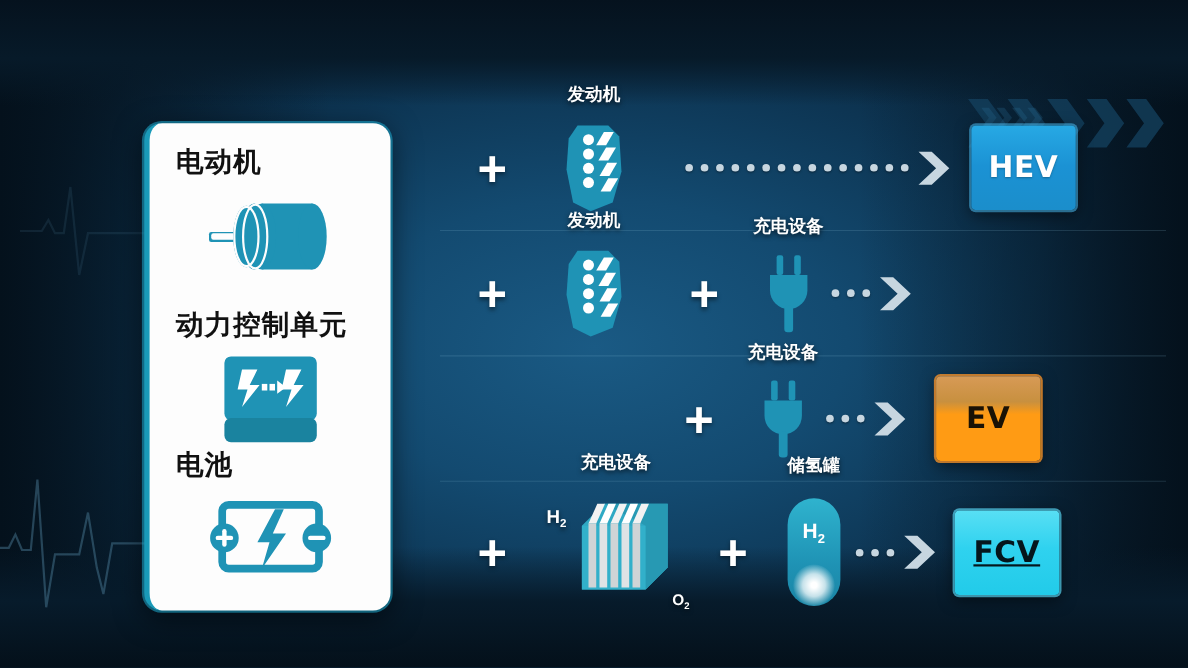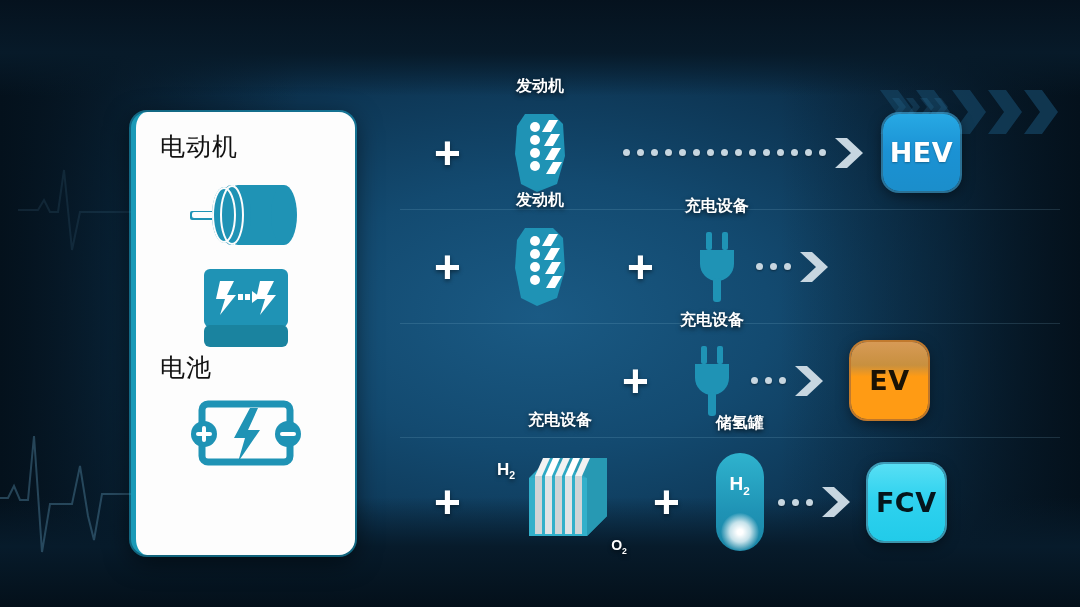--- a/index.html
+++ b/index.html
@@ -54,21 +54,21 @@
   
   .card {
     position:absolute; left:131px; top:112px; width:224px; height:443px;
     background:#fdfdfd; border-radius:16px;
     border-left:5px solid #1a9ab8;
     box-shadow:0 0 0 2px rgba(30,170,205,.55), 0 6px 26px rgba(0,0,0,.55);
     display:flex; flex-direction:column; align-items:center;
     padding-top:18px;
   }
   .card-label {
-    color:#111; font-weight:normal; font-size:25px; letter-spacing:1px;
+    color:#111; font-weight:bold; font-size:25px; letter-spacing:1px;
     font-family:"DejaVu Sans","Liberation Sans",sans-serif;
     align-self:flex-start; margin-left:24px;
   }
   .card-icon { display:flex; justify-content:center; width:100%; }
 
   
   .rows { position:absolute; left:400px; top:96px; width:660px; height:470px; }
   .row {
     position:relative; display:flex; align-items:center; height:114px;
     border-bottom:1px solid rgba(150,200,225,.17);
@@ -83,34 +83,34 @@
   .unit { position:relative; display:flex; flex-direction:column; align-items:center; }
   .unit-label {
     position:absolute; top:-34px; left:50%; transform:translateX(-50%);
     white-space:nowrap; color:#ffffff; font-weight:bold; font-size:16px;
     text-shadow:0 2px 5px rgba(0,0,0,.7);
     font-family:"DejaVu Sans","Liberation Sans",sans-serif;
   }
   .sub { font-size:.62em; vertical-align:sub; }
 
   .badge {
-    width:77px; height:77px; border-radius:16px;
+    width:95px; height:77px; border-radius:4px;
     display:flex; align-items:center; justify-content:center;
     font-size:27px; font-weight:bold; letter-spacing:.5px;
     box-shadow:0 4px 14px rgba(0,0,0,.5);
     font-family:"DejaVu Sans","Liberation Sans",sans-serif;
   }
   .badge-hev { background:linear-gradient(180deg,#27a9e4 0%,#1b92d4 48%,#1b8ecb 100%); color:#fff;
                box-shadow:0 0 0 2px rgba(80,200,255,.5),0 4px 14px rgba(0,0,0,.5); text-shadow:0 1px 2px rgba(0,0,0,.3); }
   .badge-phev { background:linear-gradient(180deg,#9df3ad 0%,#62ef84 42%,#55ed72 100%); color:#14240f;
                 box-shadow:0 0 0 2px rgba(110,160,120,.55),0 4px 14px rgba(0,0,0,.5); font-size:24px; }
   .badge-ev { background:linear-gradient(180deg,#d79a56 0%,#c8903f 30%,#ff9b14 45%,#ff9b14 100%); color:#1a1205;
               box-shadow:0 0 0 2px rgba(255,150,40,.75),0 4px 14px rgba(0,0,0,.5); }
   .badge-fcv { background:linear-gradient(180deg,#58dff4 0%,#2fd2ef 45%,#22cbe9 100%); color:#05161c;
-               box-shadow:0 0 0 2px rgba(90,220,250,.65),0 4px 14px rgba(0,0,0,.5); }
+               box-shadow:0 0 0 2px rgba(90,220,250,.65),0 4px 14px rgba(0,0,0,.5);text-decoration:underline; }
 
   .arrow-wrap { display:flex; align-items:center; }
   .dot { width:7px; height:7px; border-radius:50%; background:#c7d6e0; margin-right:7px;
          box-shadow:0 1px 2px rgba(0,0,0,.4); }
 </style>
 </head>
 <body>
 
 <div id="slide">
 
@@ -162,20 +162,21 @@
           <ellipse cx="98" cy="44" rx="13" ry="30"></ellipse>
           <ellipse cx="52" cy="44" rx="13" ry="30"></ellipse>
         </g>
         <g fill="none" stroke="#fdfdfd" stroke-width="2">
           <ellipse cx="38" cy="44" rx="11" ry="27"></ellipse>
           <ellipse cx="46" cy="44" rx="11" ry="29"></ellipse>
         </g>
       </svg>
     </div>
 
+    <div class="card-label" style="margin-top:22px;">动力控制单元</div>
     <div class="card-icon" style="margin-top:10px;">
       <svg width="96" height="84" viewBox="0 0 96 84">
         <rect x="6" y="2" width="84" height="58" rx="6" fill="#1f93b5"></rect>
         <rect x="6" y="58" width="84" height="22" rx="6" fill="#1a839f"></rect>
         <g fill="#ffffff">
           <polygon points="22,14 36,14 29,28 38,28 22,48 27,32 18,32"></polygon>
           <polygon points="62,14 76,14 69,28 78,28 62,48 67,32 58,32"></polygon>
           <rect x="40" y="27" width="5" height="6"></rect>
           <rect x="47" y="27" width="5" height="6"></rect>
           <polygon points="54,24 62,30 54,36"></polygon>

